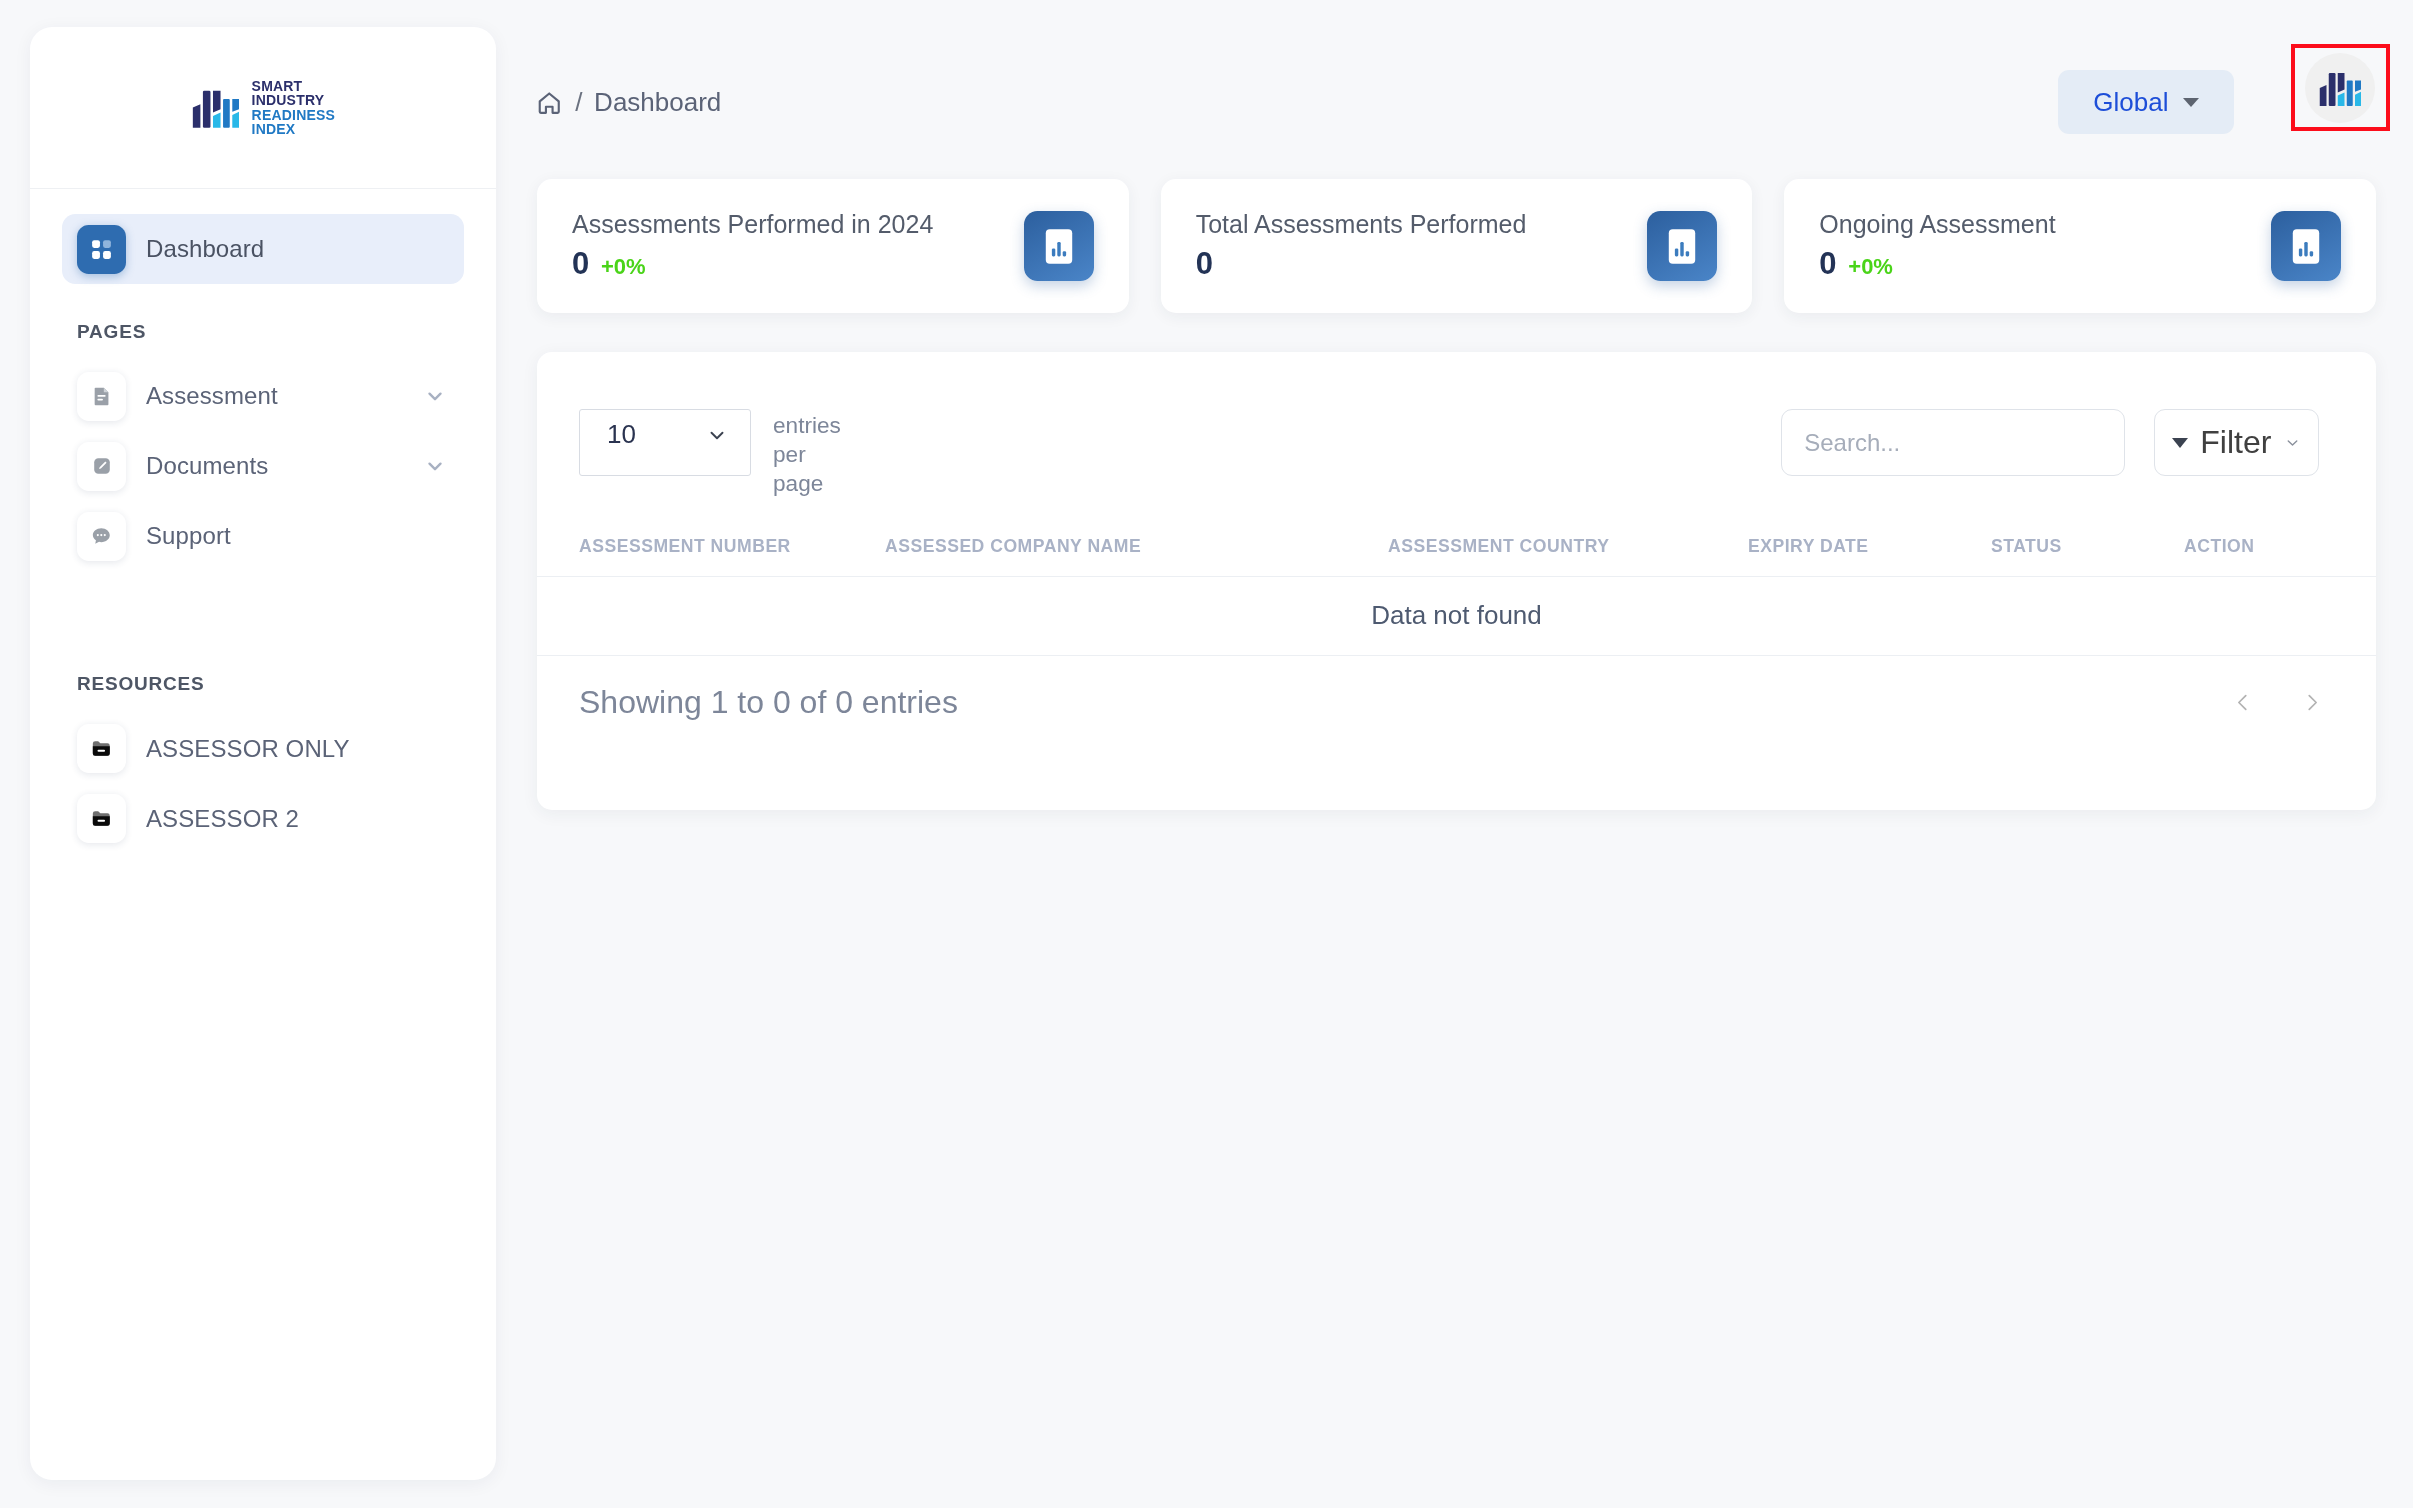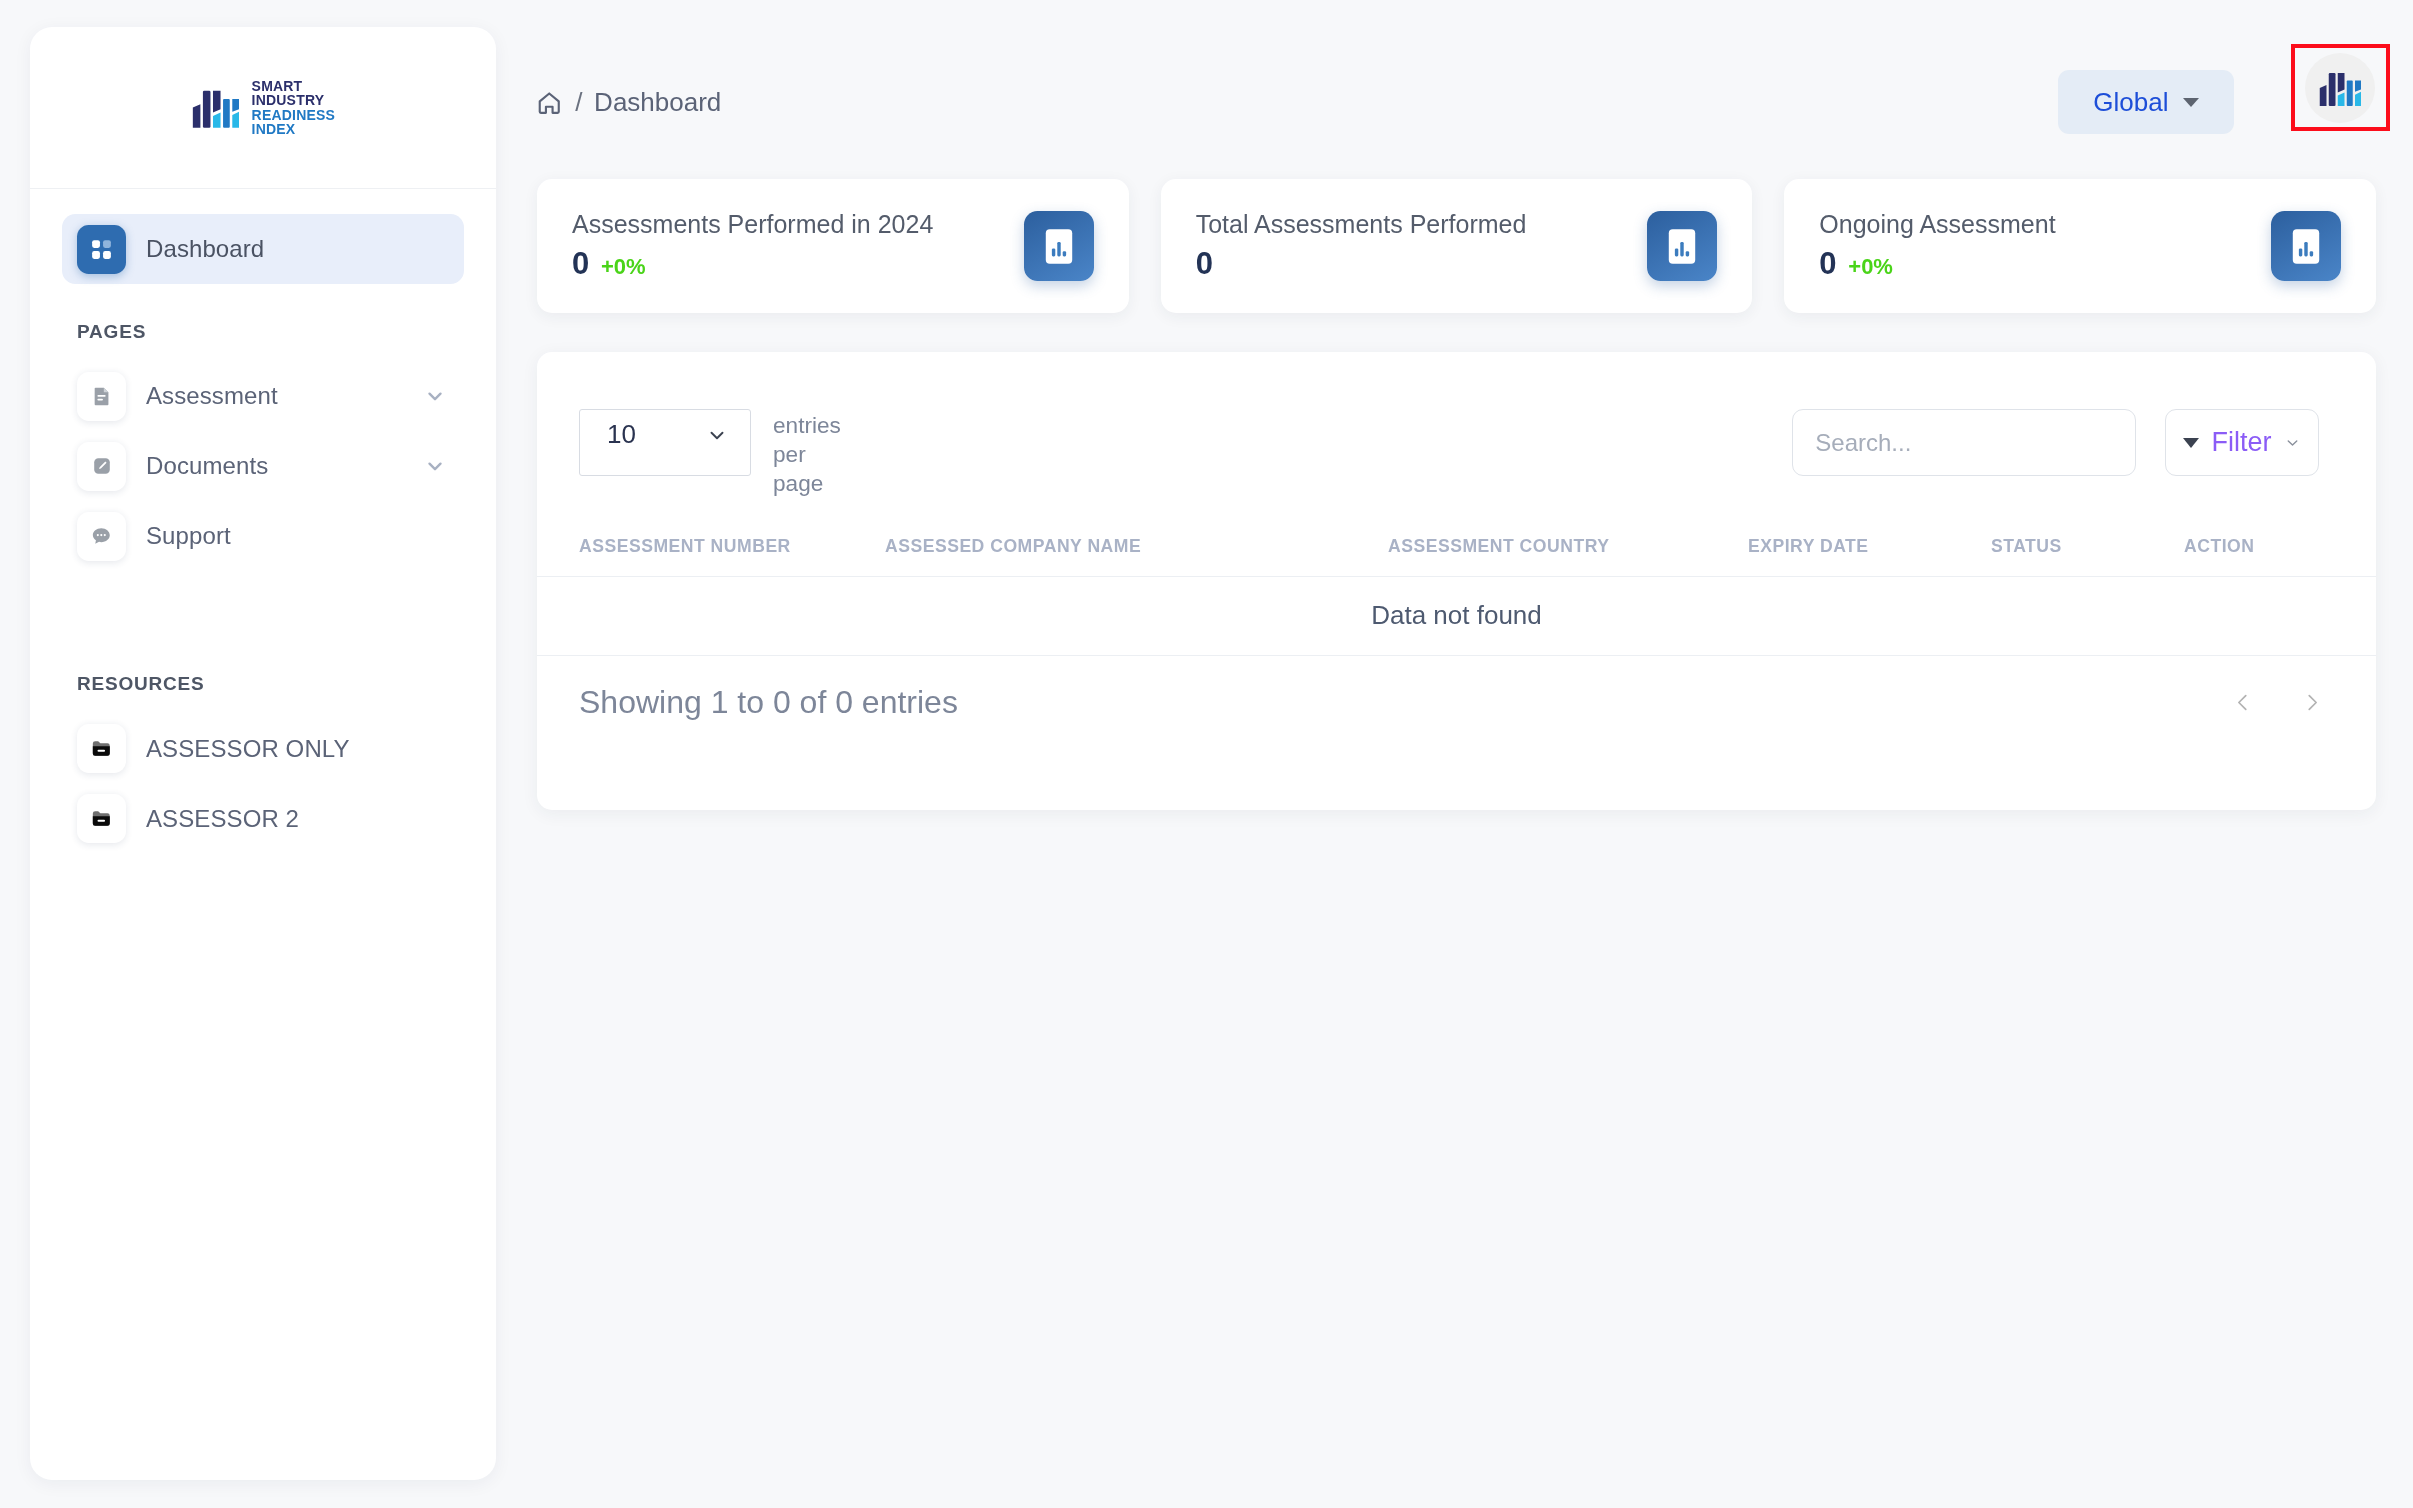--- a/index.html
+++ b/index.html
@@ -181,21 +181,21 @@
     background: #fff; cursor: pointer;
     display: flex; align-items: center; justify-content: center; gap: 12.6px;
     padding: 0 17px;
   }
   .filter-caret {
     width: 0; height: 0;
     border-left: 8.4px solid transparent;
     border-right: 8.4px solid transparent;
     border-top: 10px solid #3b4250;
   }
-  .filter-btn .flabel { font-size: 27px; color: #8b5cf6; }
+  .filter-btn .flabel { font-size: 32px; color: #404040; }
 
   .thead {
     display: flex; align-items: center;
     padding: 37px 0 18.4px 0; margin: 0 0 0 0;
   }
   .th {
     font-size: 17.6px; font-weight: 700; letter-spacing: 0.5px;
     color: #a9b2c6; text-transform: uppercase;
   }
   .c1 { width: 348px; padding-left: 42px; }

